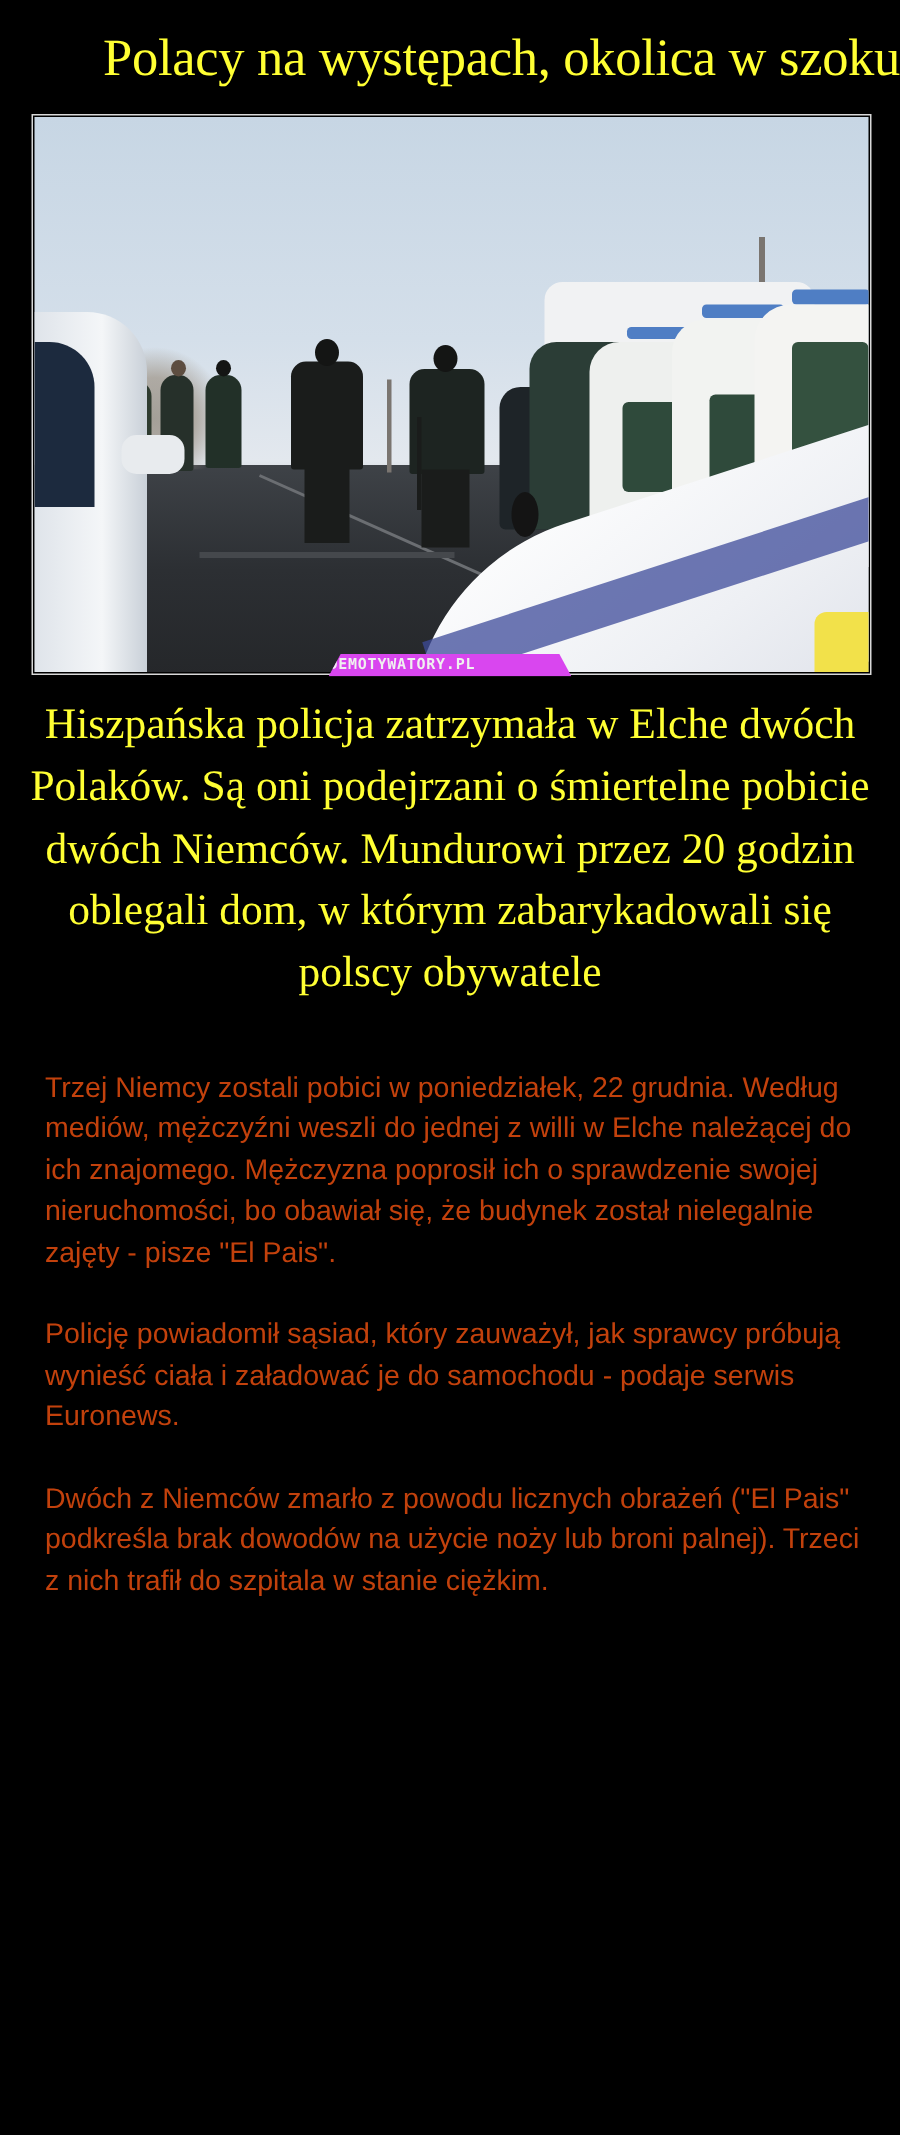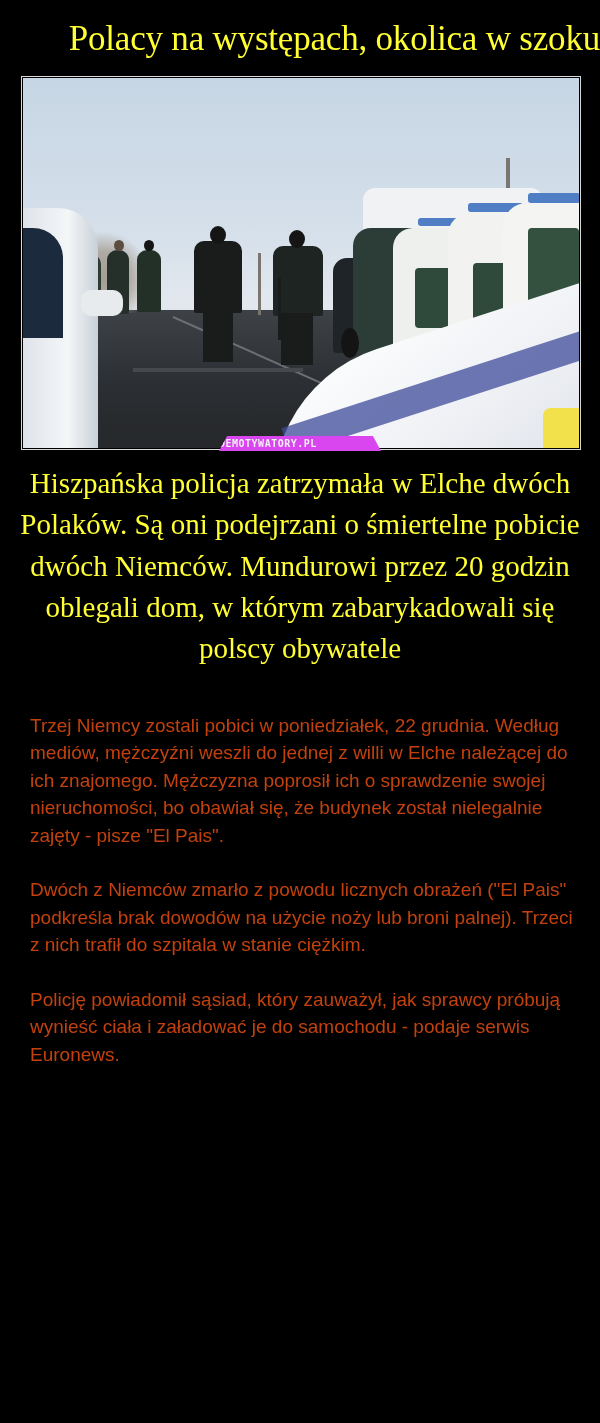--- a/index.html
+++ b/index.html
@@ -135,15 +135,15 @@
 </div>
 
 <div class="watermark">
   <span>DEMOTYWATORY.PL</span>
 </div>
 
 <div class="headline">Hiszpańska policja zatrzymała w Elche dwóch Polaków. Są oni podejrzani o śmiertelne pobicie dwóch Niemców. Mundurowi przez 20 godzin oblegali dom, w którym zabarykadowali się polscy obywatele</div>
 
 <div class="body-text">
   <p>Trzej Niemcy zostali pobici w poniedziałek, 22 grudnia. Według mediów, mężczyźni weszli do jednej z willi w Elche należącej do ich znajomego. Mężczyzna poprosił ich o sprawdzenie swojej nieruchomości, bo obawiał się, że budynek został nielegalnie zajęty - pisze "El Pais".</p>
+  <p>Policję powiadomił sąsiad, który zauważył, jak sprawcy próbują wynieść ciała i załadować je do samochodu - podaje serwis Euronews.</p>
   <p>Dwóch z Niemców zmarło z powodu licznych obrażeń ("El Pais" podkreśla brak dowodów na użycie noży lub broni palnej). Trzeci z nich trafił do szpitala w stanie ciężkim.</p>
-  <p>Policję powiadomił sąsiad, który zauważył, jak sprawcy próbują wynieść ciała i załadować je do samochodu - podaje serwis Euronews.</p>
 </div>
 
 </body></html>

